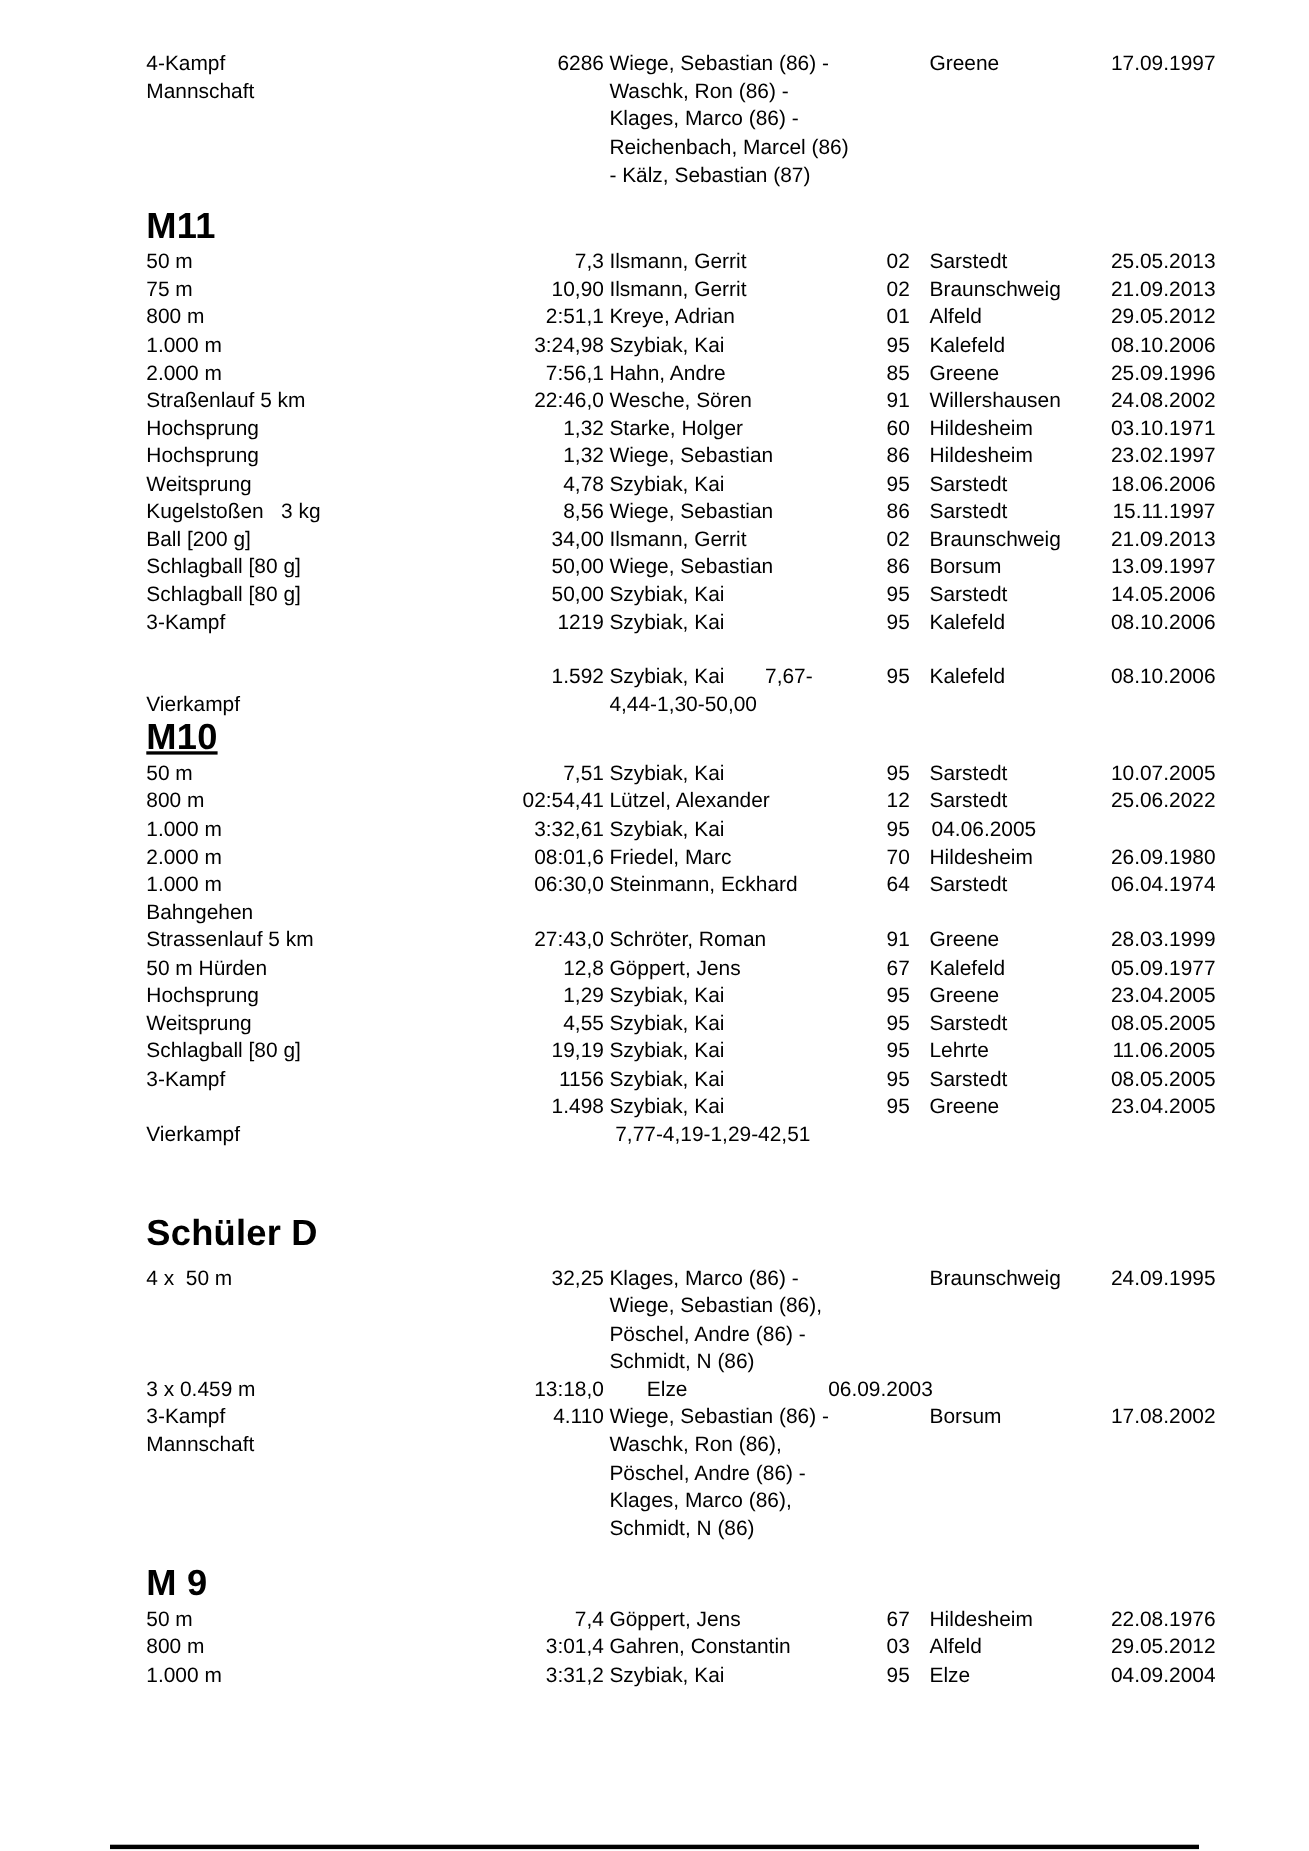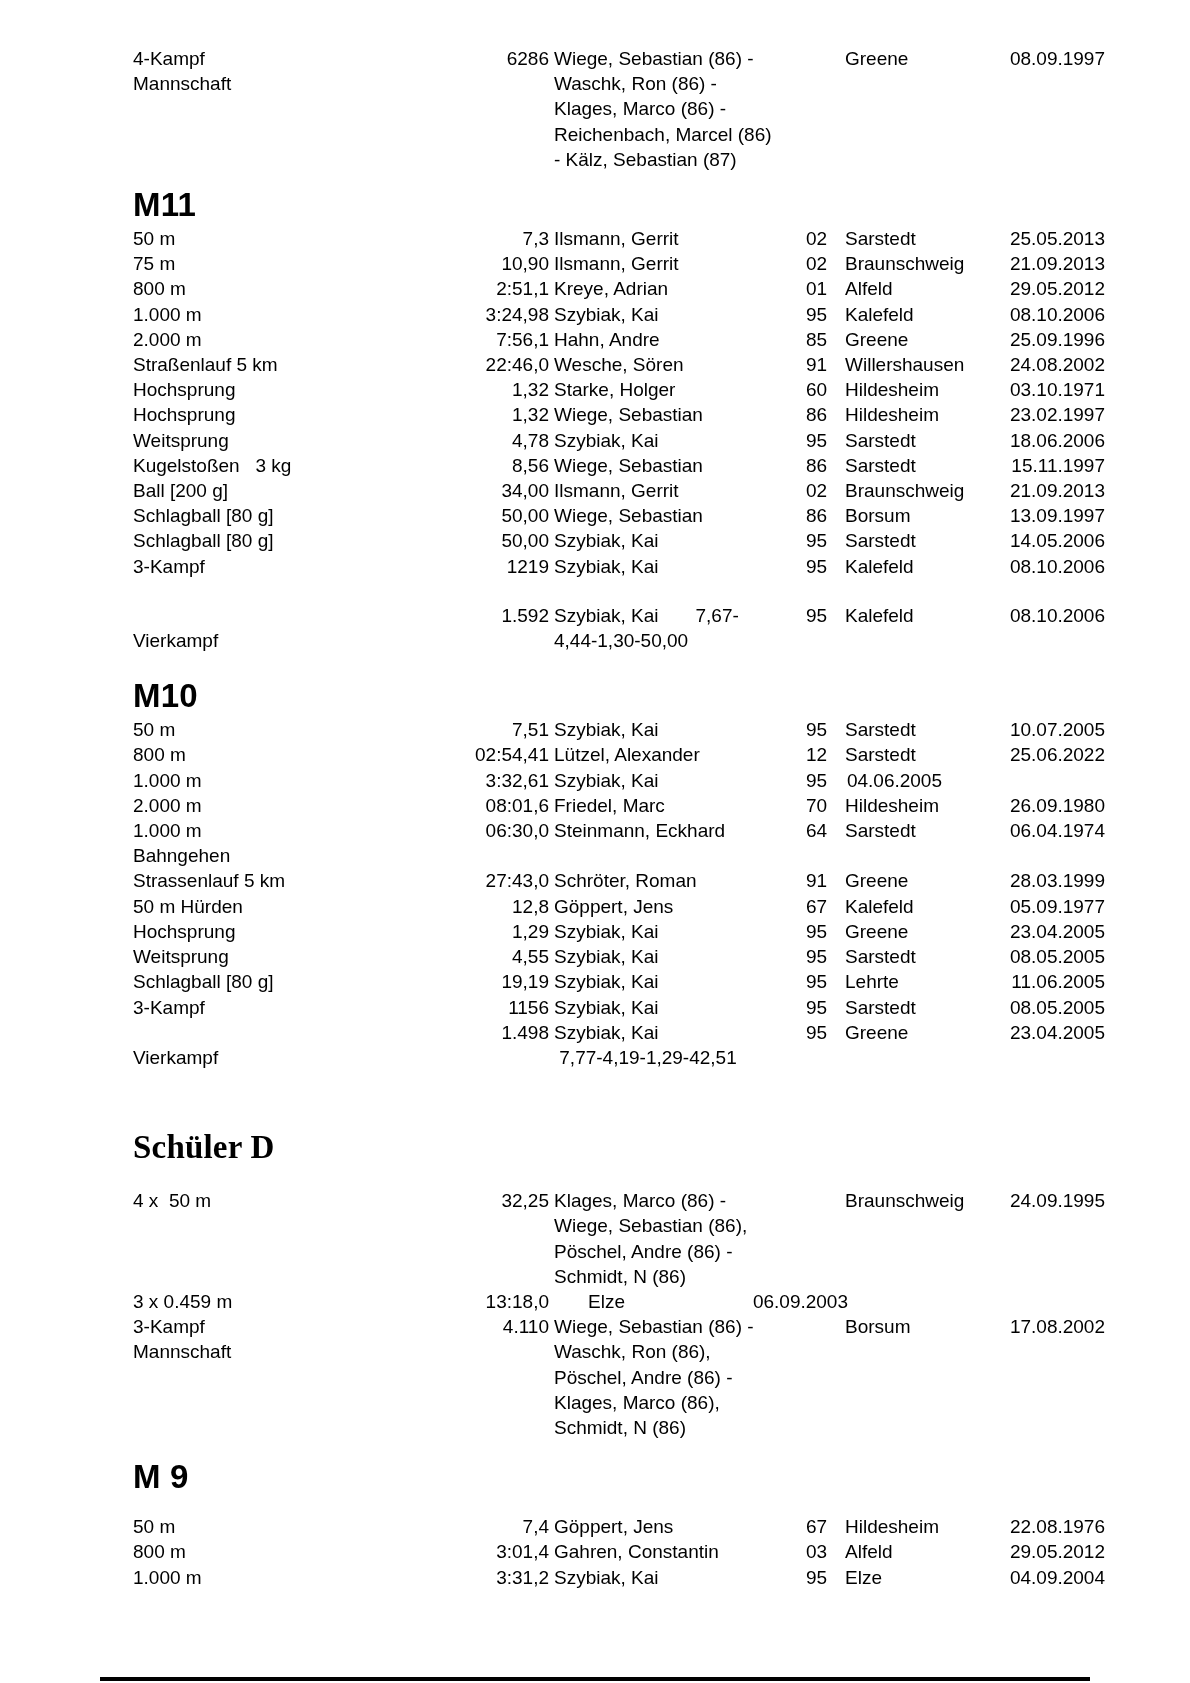--- a/index.html
+++ b/index.html
@@ -20,23 +20,23 @@
     top: 46px;
     width: 972px;
   }
   .section-title {
     font-size: 33px;
     font-weight: bold;
     line-height: 34px;
     letter-spacing: 0.2px;
   }
   .sec-1 .section-title { margin-top: 16px; margin-bottom: 4px; }
-  .sec-2 .section-title { margin-top: 26px; margin-bottom: 4px; }
-  .sec-3 .section-title { margin-top: 60px; margin-bottom: 24px; font-family: Liberation Serif, serif; }
-  .sec-4 .section-title { margin-top: 20px; margin-bottom: 20px; }
+  .sec-2 .section-title { margin-bottom: 4px; text-decoration: underline; }
+  .sec-3 .section-title { margin-top: 60px; margin-bottom: 12px; }
+  .sec-4 .section-title { margin-top: 20px; margin-bottom: 4px; }
   .row { display: flex; align-items: flex-start; }
   .row > div { white-space: pre-wrap; flex: none; }
   .c-disc  { width: 307px; }
   .c-val   { width: 109px; text-align: right; }
   .c-name  { width: 252px; margin-left: 5px; }
   .c-code  { width: 39px; }
   .c-place { width: 163px; }
   .c-date  { width: 97px; text-align: right; }
   .bottom-rule {
     position: absolute;
@@ -57,21 +57,21 @@
           <div class="c-disc">4-Kampf
 Mannschaft</div>
           <div class="c-val">6286</div>
           <div class="c-name">Wiege, Sebastian (86) -
 Waschk, Ron (86) -
 Klages, Marco (86) -
 Reichenbach, Marcel (86)
 - Kälz, Sebastian (87)</div>
           <div class="c-code"></div>
           <div class="c-place">Greene</div>
-          <div class="c-date">08.09.1997</div>
+          <div class="c-date">17.09.1997</div>
         </div>
       </div>
       <div class="section sec-1">
         <div class="section-title">M11</div>
         <div class="row">
           <div class="c-disc">50 m</div>
           <div class="c-val">7,3</div>
           <div class="c-name">Ilsmann, Gerrit</div>
           <div class="c-code">02</div>
           <div class="c-place">Sarstedt</div>

